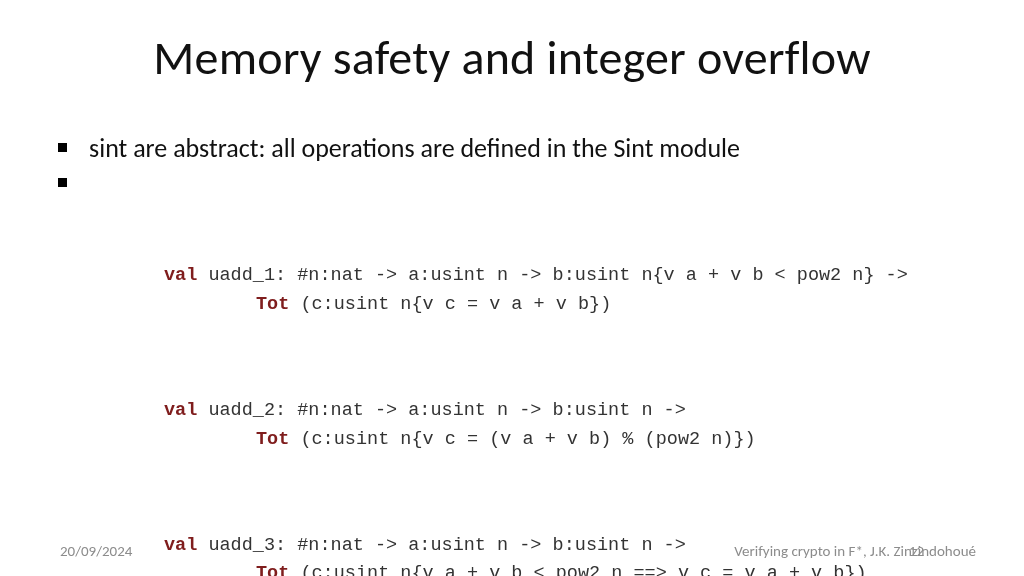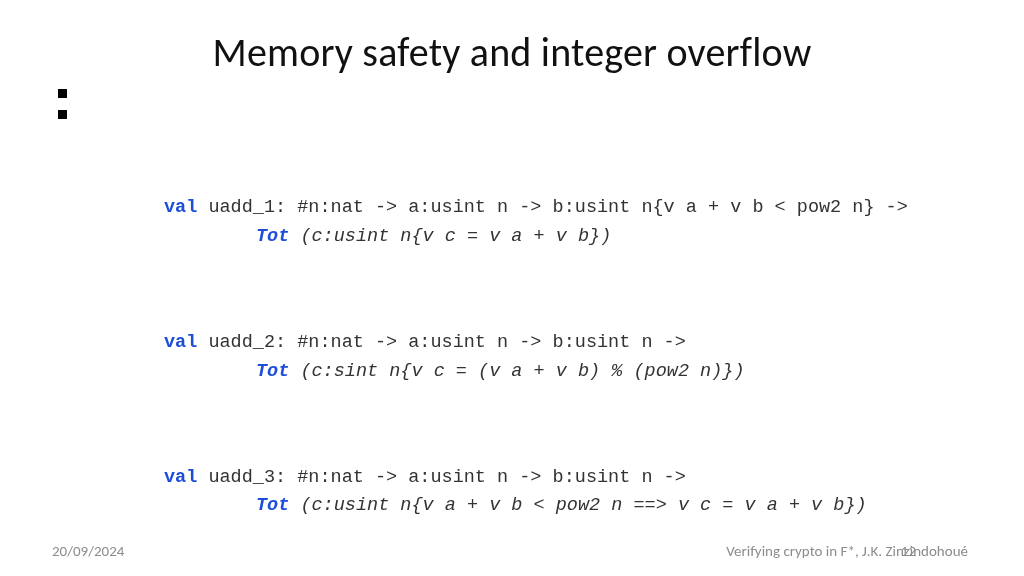--- a/index.html
+++ b/index.html
@@ -10,24 +10,25 @@
     color: #000000;
     position: relative;
   }
   .slide {
     width: 1024px;
     height: 576px;
     padding: 28px 48px 0 48px;
     position: relative;
   }
   .title {
-    font-size: 40px;
+    font-size: 48px;
     font-weight: 400;
     text-align: center;
     color: #111111;
+    margin-bottom: 44px;
     letter-spacing: 0.2px;
   }
   .bullets {
     margin-left: 10px;
     margin-bottom: 18px;
   }
   .bullet {
     display: flex;
     align-items: flex-start;
     font-size: 26px;
@@ -44,27 +45,27 @@
     flex: none;
   }
   .code-block {
     margin-left: 116px;
     font-family: Consolas, "Courier New", monospace;
     font-size: 18.5px;
     line-height: 1.55;
     color: #333333;
     white-space: pre;
   }
-  .code-block .kw { font-weight: bold; color: #1d4ed8; }
-  .code-block .indent { padding-left: 92px; display: block; font-style: italic; }
+  .code-block .kw { font-weight: bold; color: #7f1d1d; }
+  .code-block .indent { padding-left: 92px; display: block; }
   .code-group { margin-bottom: 20px; }
   .footer {
     position: absolute;
     bottom: 16px;
-    left: 0;
+    left: 8px;
     width: 968px;
     display: flex;
     justify-content: space-between;
     padding: 0 52px;
     font-size: 15px;
     color: #8c8c8c;
   }
   .footer .center {
     position: absolute;
     left: 0; right: 0;
@@ -75,31 +76,32 @@
 </head>
 <body>
 
 <div class="slide">
 
   <h1 class="title">Memory safety and integer overflow</h1>
 
   <div class="bullets">
     <div class="bullet">
       <span class="marker"></span>
+      <span>sint are abstract: all operations are defined in the Sint module</span>
     </div>
     <div class="bullet">
       <span class="marker"></span>
     </div>
   </div>
 
   <div class="code-block">
     <div class="code-group"><span class="kw">val</span><span> uadd_1: #n:nat -&gt; a:usint n -&gt; b:usint n{v a + v b &lt; pow2 n} -&gt;</span>
 <span class="indent"><span class="kw">Tot</span><span> (c:usint n{v c = v a + v b})</span></span></div>
     <div class="code-group"><span class="kw">val</span><span> uadd_2: #n:nat -&gt; a:usint n -&gt; b:usint n -&gt;</span>
-<span class="indent"><span class="kw">Tot</span><span> (c:sint n{v c = (v a + v b) % (pow2 n)})</span></span></div>
+<span class="indent"><span class="kw">Tot</span><span> (c:usint n{v c = (v a + v b) % (pow2 n)})</span></span></div>
     <div class="code-group"><span class="kw">val</span><span> uadd_3: #n:nat -&gt; a:usint n -&gt; b:usint n -&gt;</span>
 <span class="indent"><span class="kw">Tot</span><span> (c:usint n{v a + v b &lt; pow2 n ==&gt; v c = v a + v b})</span></span></div>
   </div>
 
   <div class="footer">
     <span class="left">20/09/2024</span>
     <span class="center">Verifying crypto  in F*, J.K. Zinzindohoué</span>
     <span class="right">12</span>
   </div>
 

